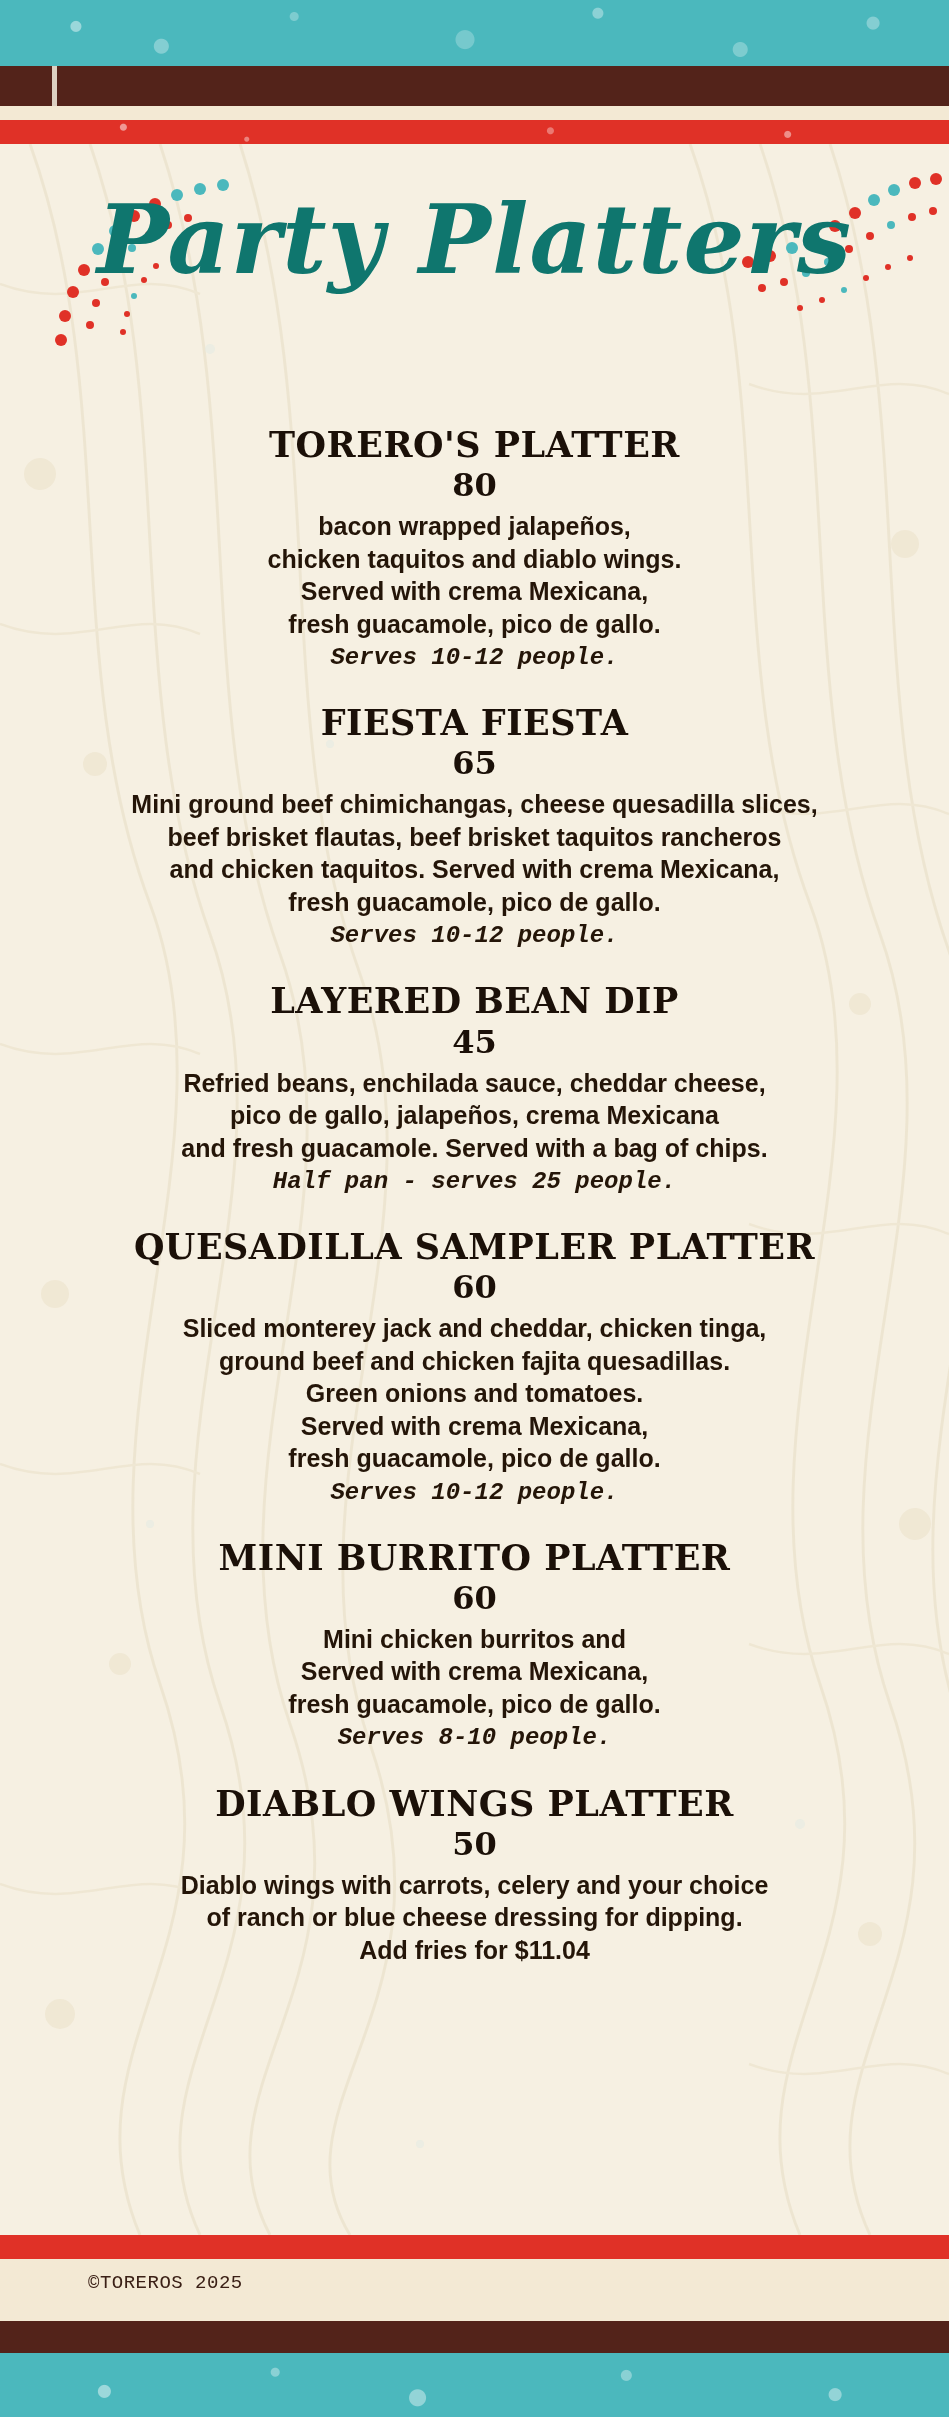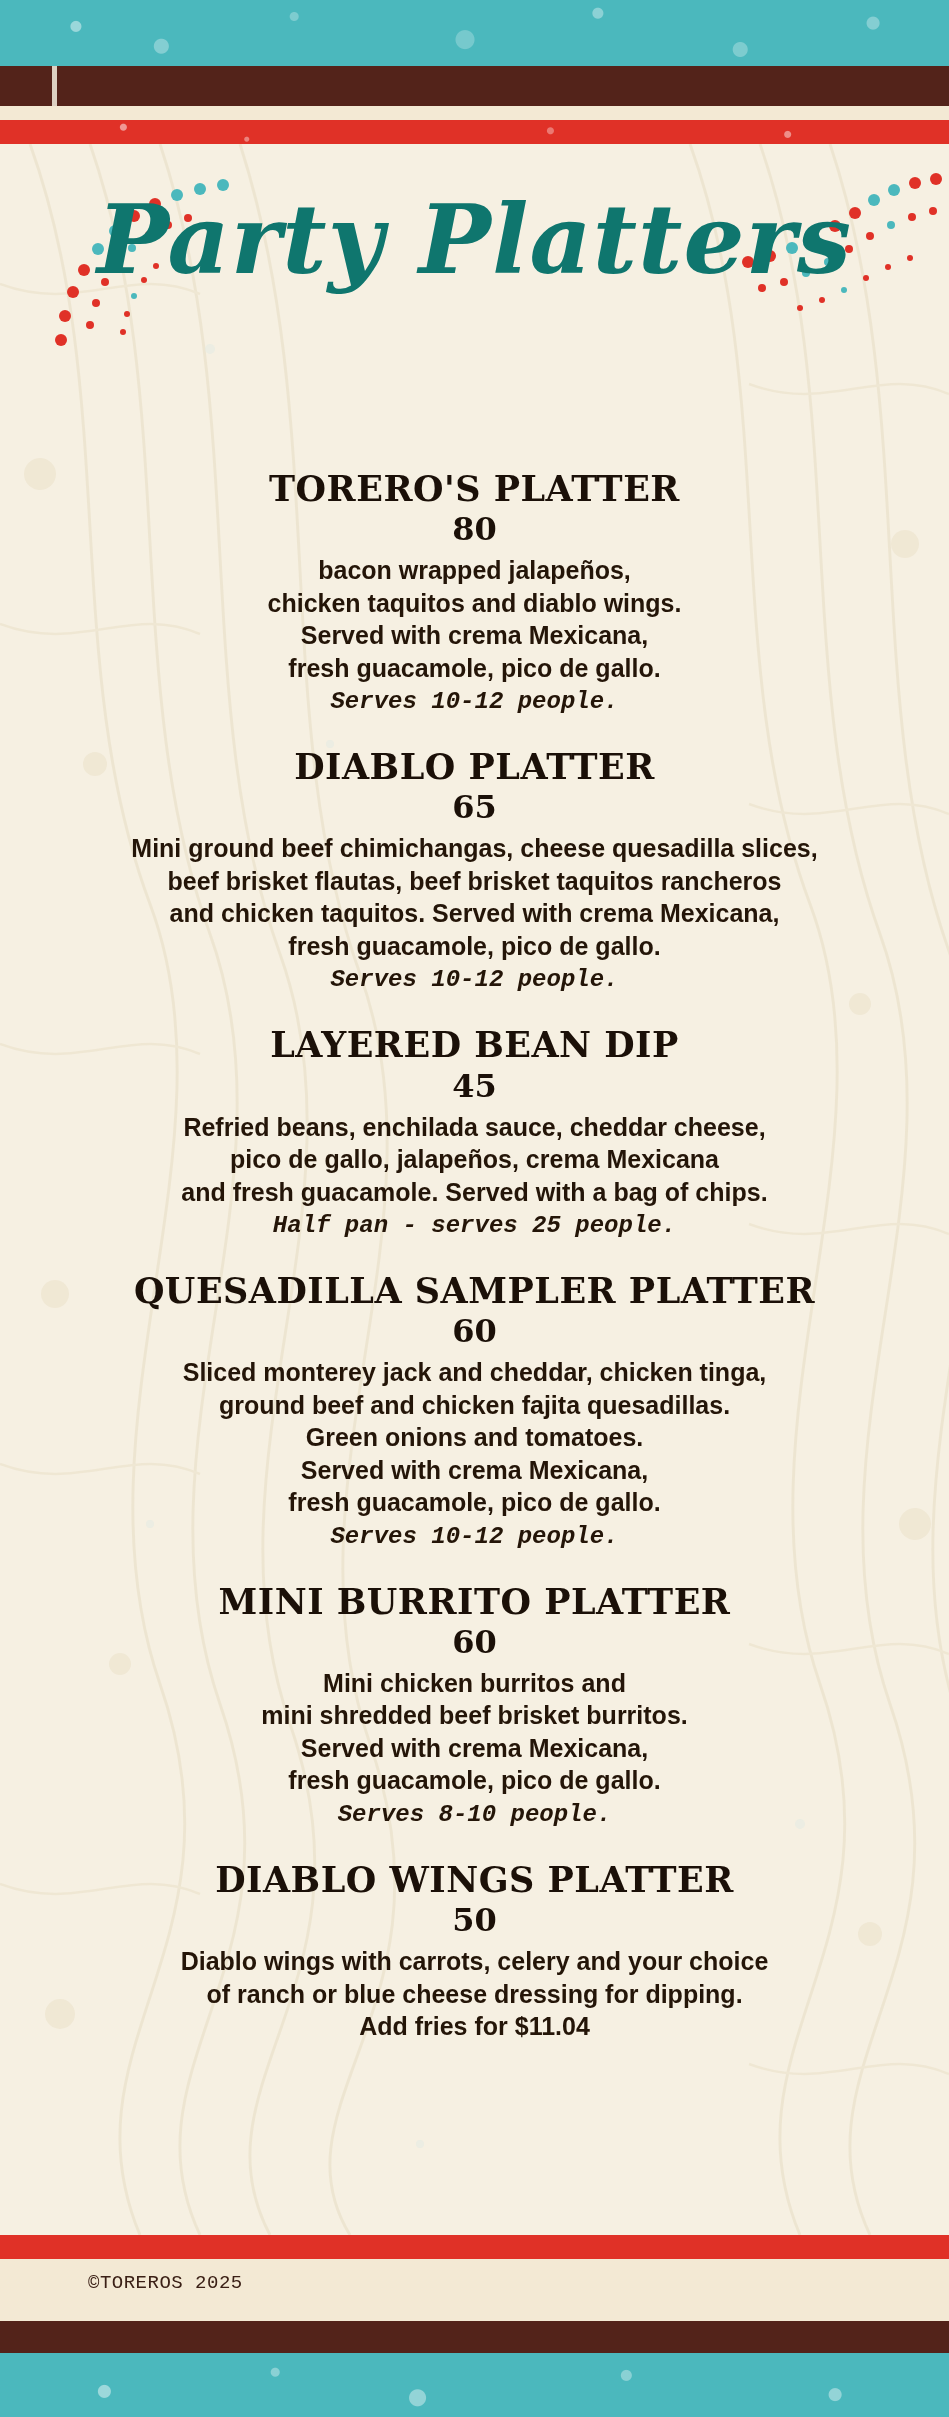--- a/index.html
+++ b/index.html
@@ -151,21 +151,20 @@
   }
   .swirl-left { left: 20px; top: 170px; }
   .swirl-right { left: 740px; top: 170px; }
 
   
   .menu {
     position: absolute;
     left: 0; top: 425px;
     width: 949px;
     text-align: center;
-    margin-top: 44px;
   }
   .item { margin-bottom: 30px; }
   .item-name {
     font-family: "DejaVu Serif", serif;
     font-weight: bold;
     font-size: 35px;
     letter-spacing: .5px;
     color: #1b1008;
     line-height: 1.15;
   }
@@ -325,21 +324,21 @@
       <div class="item-desc">
         <div>bacon wrapped jalapeños,</div>
         <div>chicken taquitos and diablo wings.</div>
         <div>Served with crema Mexicana,</div>
         <div>fresh guacamole, pico de gallo.</div>
       </div>
       <div class="item-serves">Serves 10-12 people.</div>
     </div>
 
     <div class="item">
-      <div class="item-name">DIABLO PLATTER</div>
+      <div class="item-name">FIESTA FIESTA</div>
       <div class="item-price">65</div>
       <div class="item-desc">
         <div>Mini ground beef chimichangas, cheese quesadilla slices,</div>
         <div>beef brisket flautas, beef brisket taquitos rancheros</div>
         <div>and chicken taquitos. Served with crema Mexicana,</div>
         <div>fresh guacamole, pico de gallo.</div>
       </div>
       <div class="item-serves">Serves 10-12 people.</div>
     </div>
 
@@ -365,21 +364,20 @@
         <div>fresh guacamole, pico de gallo.</div>
       </div>
       <div class="item-serves">Serves 10-12 people.</div>
     </div>
 
     <div class="item">
       <div class="item-name">MINI BURRITO PLATTER</div>
       <div class="item-price">60</div>
       <div class="item-desc">
         <div>Mini chicken burritos and</div>
-        <div>mini shredded beef brisket burritos.</div>
         <div>Served with crema Mexicana,</div>
         <div>fresh guacamole, pico de gallo.</div>
       </div>
       <div class="item-serves">Serves 8-10 people.</div>
     </div>
 
     <div class="item">
       <div class="item-name">DIABLO WINGS PLATTER</div>
       <div class="item-price">50</div>
       <div class="item-desc">

